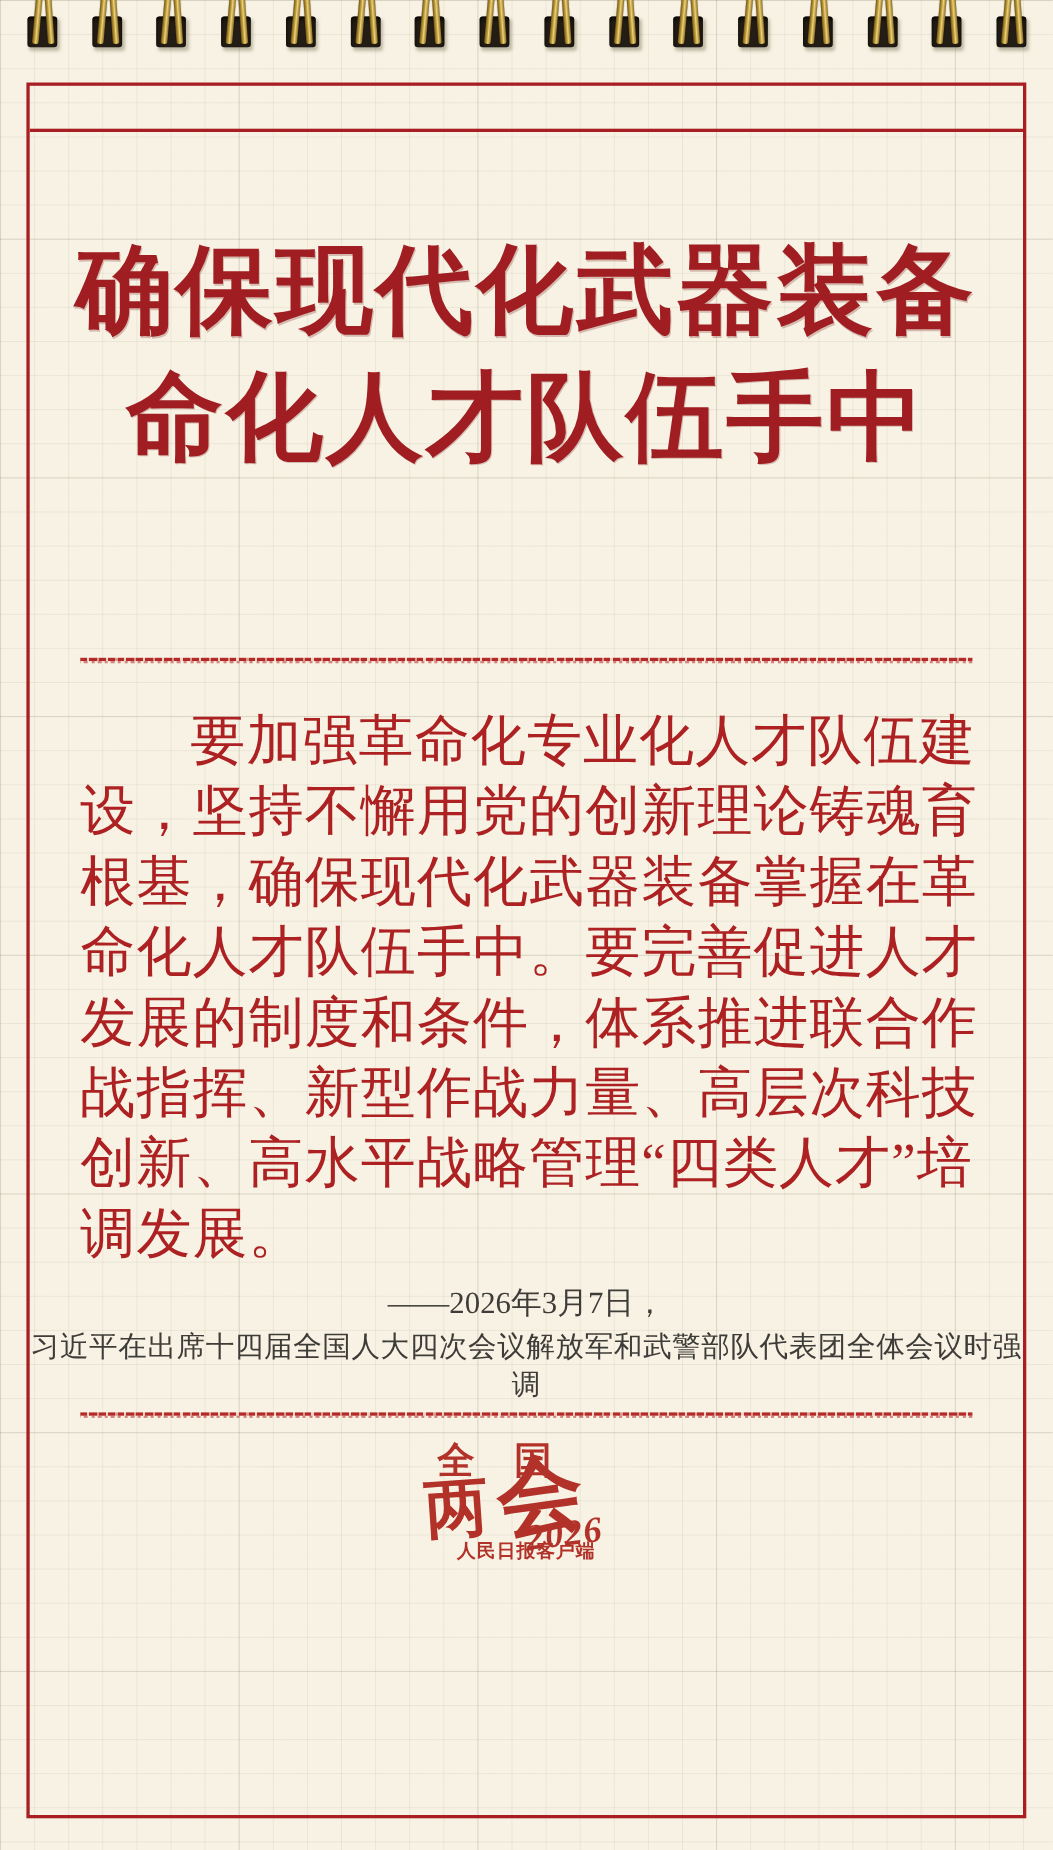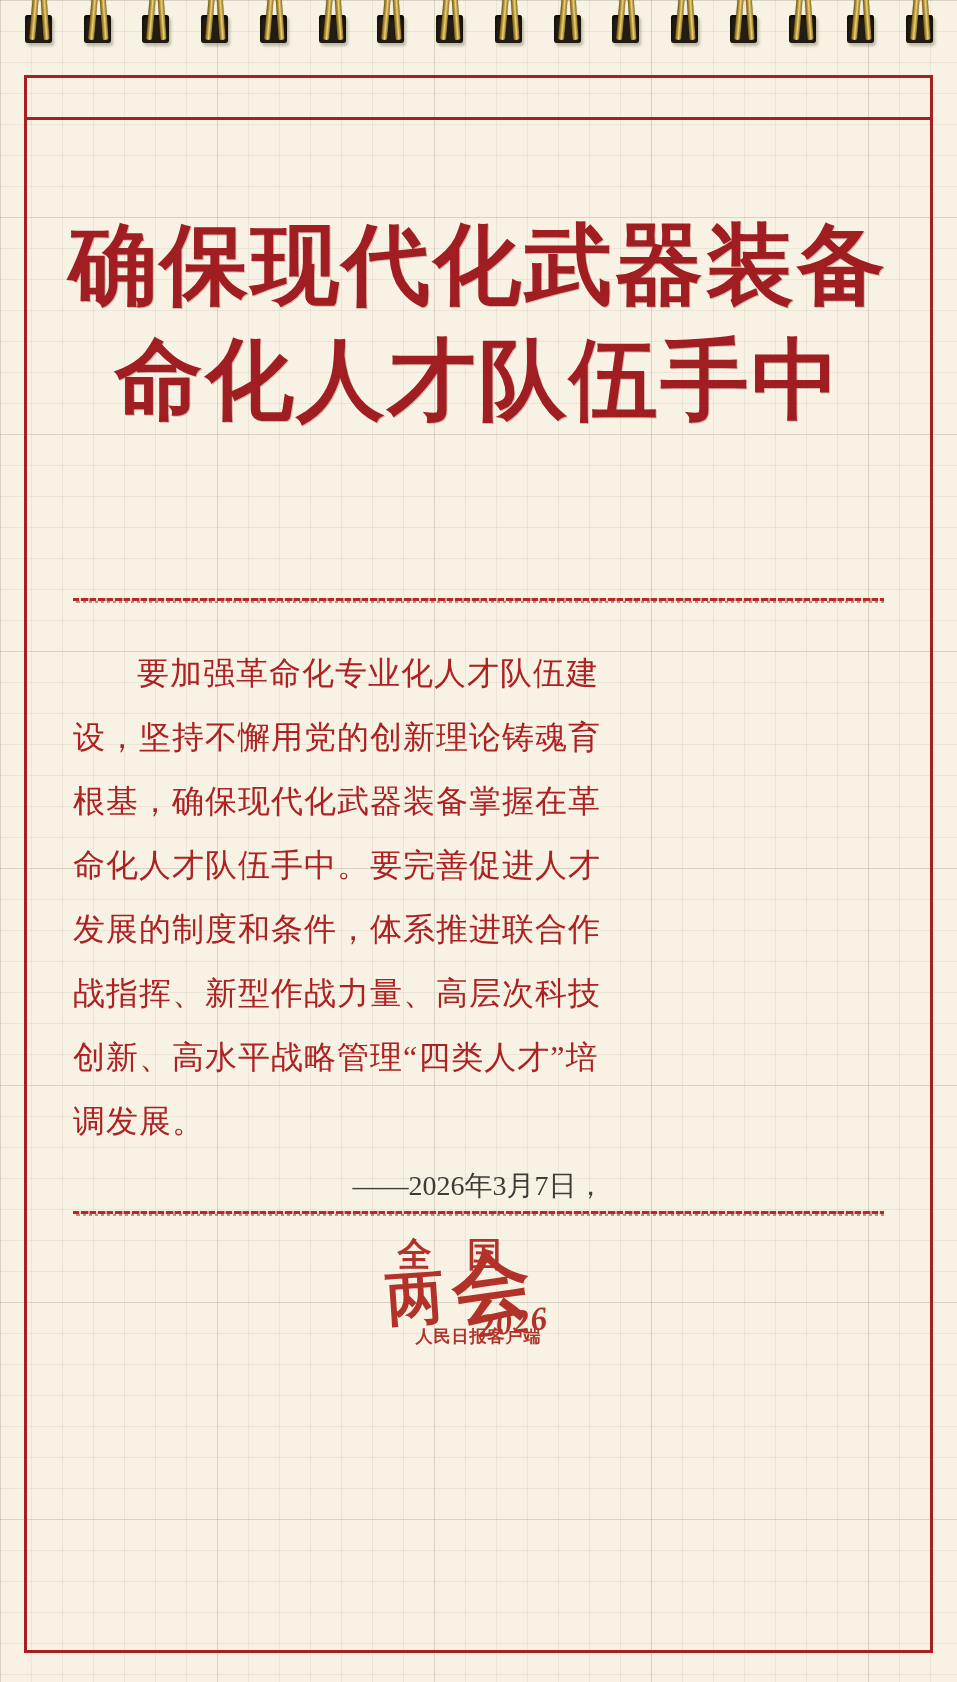--- a/index.html
+++ b/index.html
@@ -62,21 +62,21 @@
     background-size:100% 3px, 100% 2px;
     background-position:0 0, 4px 3px;
     background-repeat:repeat-x;
   }
   .divider-top    { margin-top:160px; }
   .divider-bottom { margin-top:8px; }
 
   
   .quote {
     margin:38px 46px 0 46px;
-    color:#ad2123; font-size:32px; line-height:64px;
+    color:#ad2123; font-size:50px; line-height:64px;
     font-weight:500; letter-spacing:1px; white-space:nowrap;
   }
   .quote-line:first-child { text-indent:2em; }
 
   
   .attribution { margin-top:16px; text-align:center; color:#3e3c39; }
   .attr-date   { font-size:28px; line-height:34px; }
   .attr-source { font-size:26px; line-height:34px; margin-top:5px; letter-spacing:0.5px; }
 
   
@@ -193,20 +193,21 @@
     <div class="quote-line">根基，确保现代化武器装备掌握在革</div>
     <div class="quote-line">命化人才队伍手中。要完善促进人才</div>
     <div class="quote-line">发展的制度和条件，体系推进联合作</div>
     <div class="quote-line">战指挥、新型作战力量、高层次科技</div>
     <div class="quote-line">创新、高水平战略管理“四类人才”培</div>
     <div class="quote-line">调发展。</div>
   </div>
 
   <div class="attribution">
     <div class="attr-date">——2026年3月7日，</div>
+    <div class="attr-source">习近平在出席十四届全国人大四次会议解放军和武警部队代表团全体会议时强调</div>
   </div>
 
   <div class="divider divider-bottom"></div>
 
   <div class="logo">
     <div class="logo-top">全国</div>
     <div class="logo-liang">两</div>
     <div class="logo-hui">会</div>
     <div class="logo-year">2026</div>
     <div class="logo-client">人民日报客户端</div>

